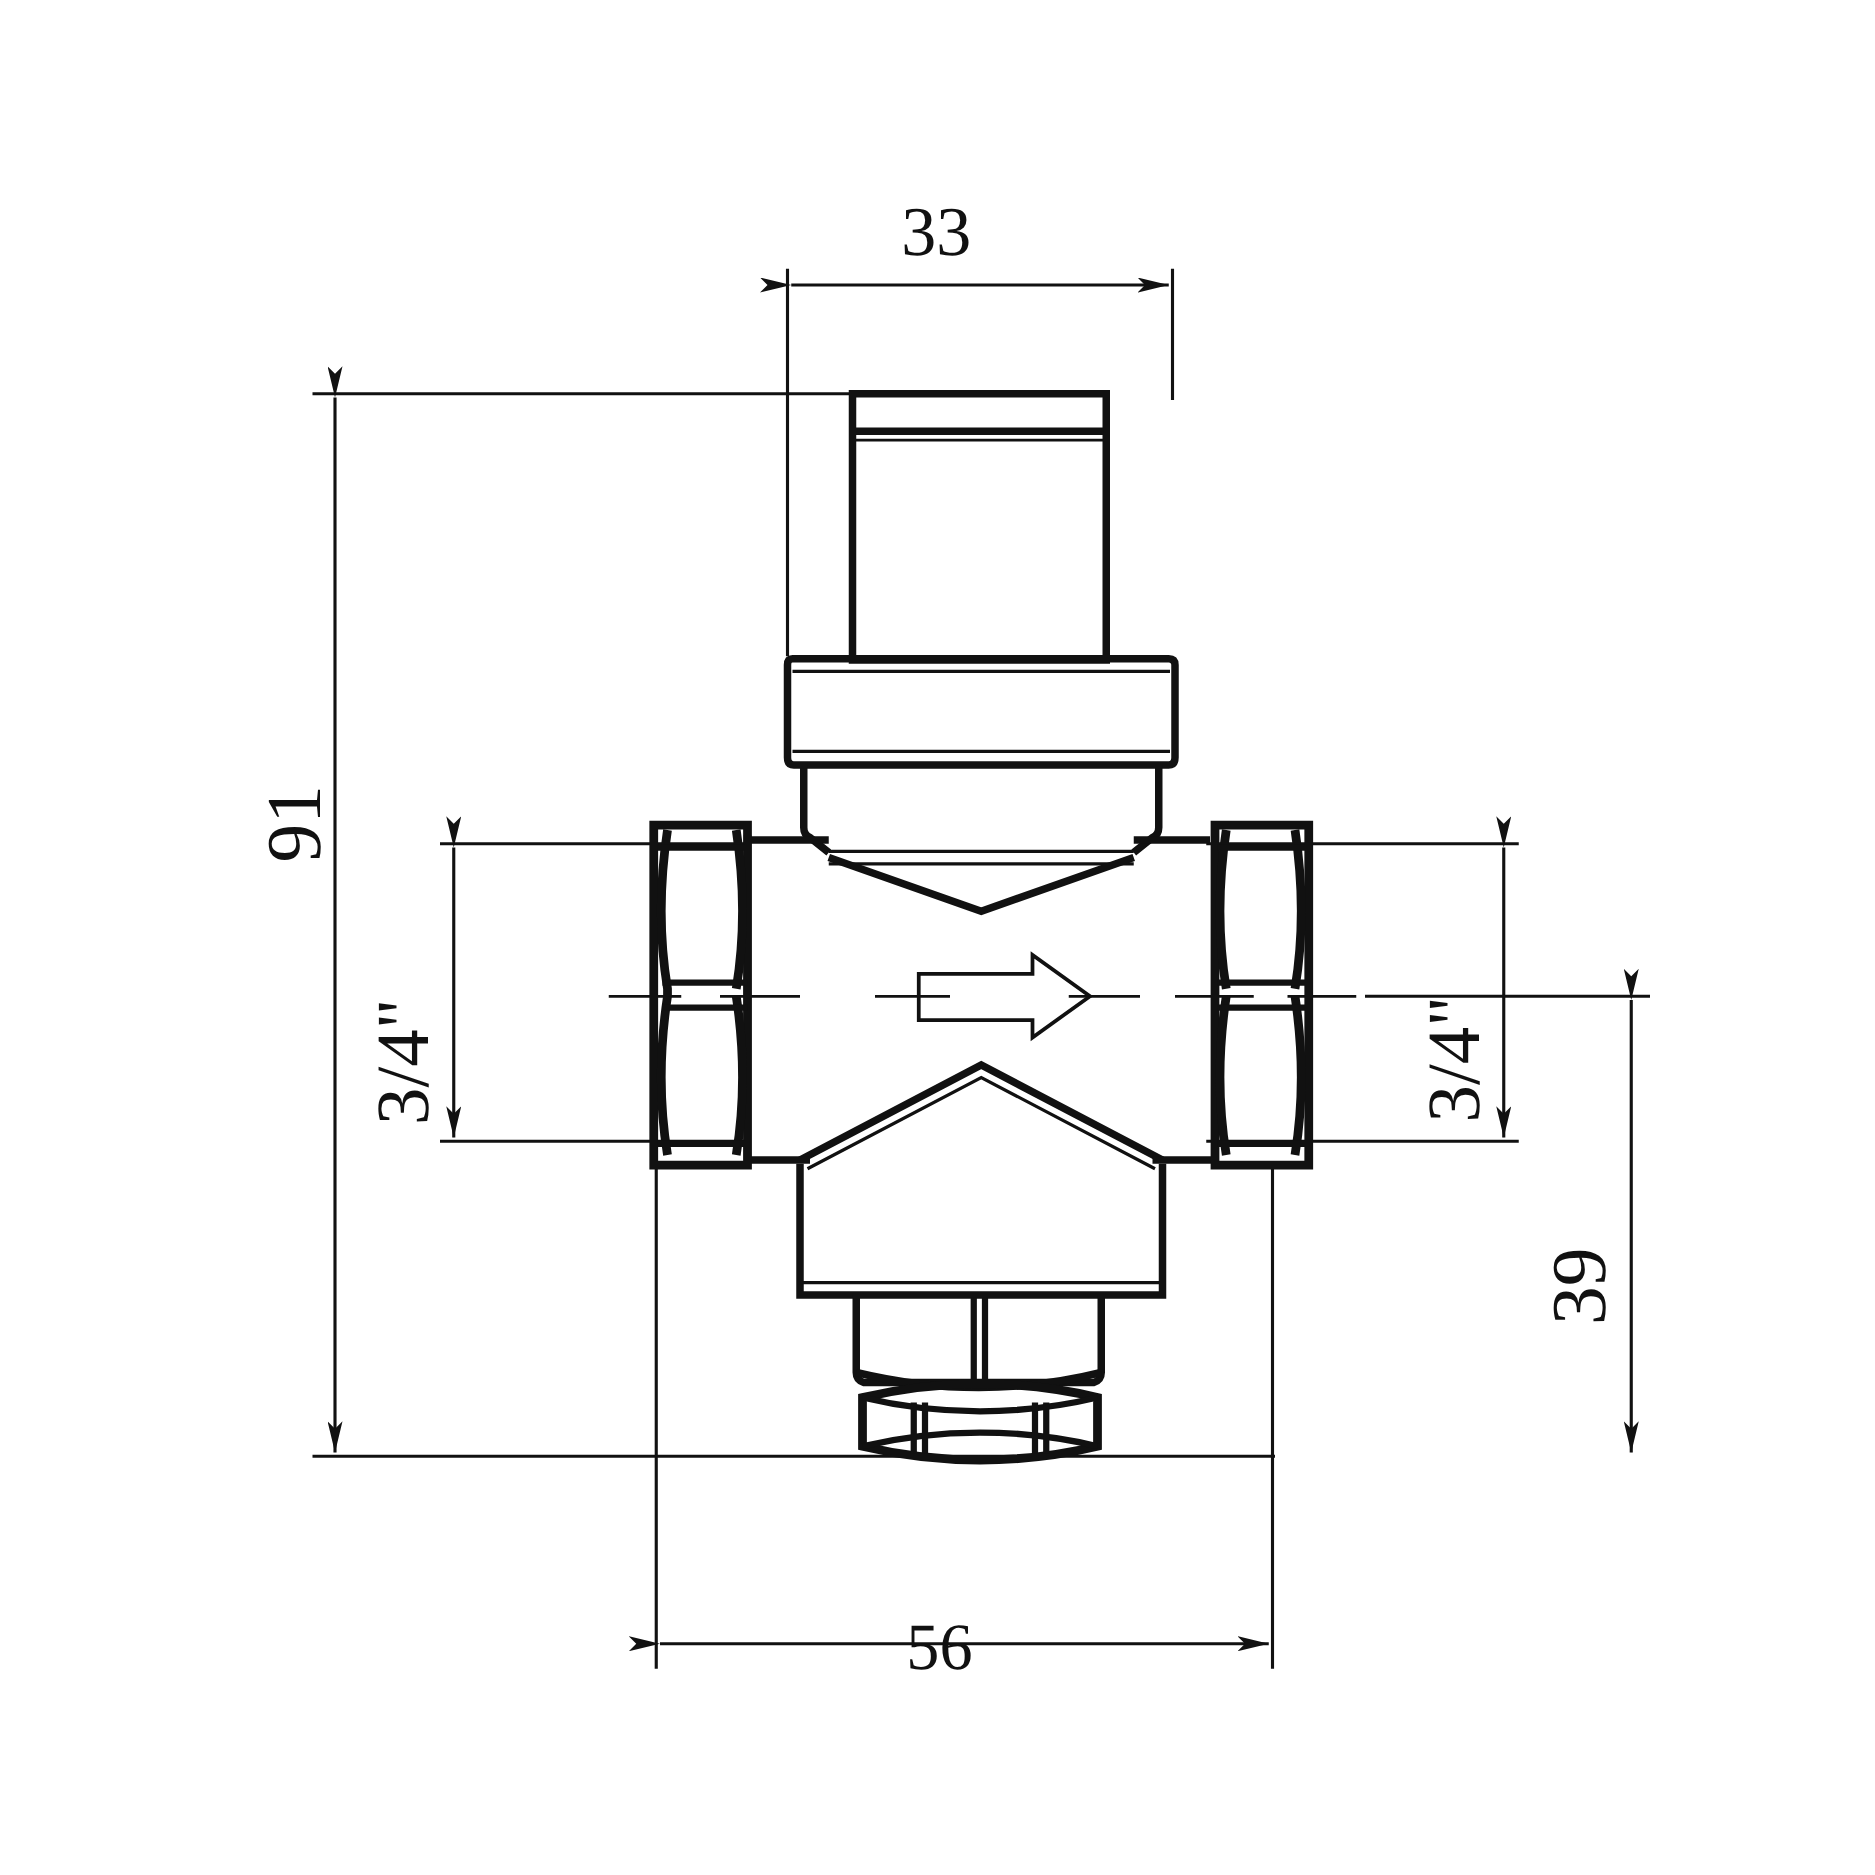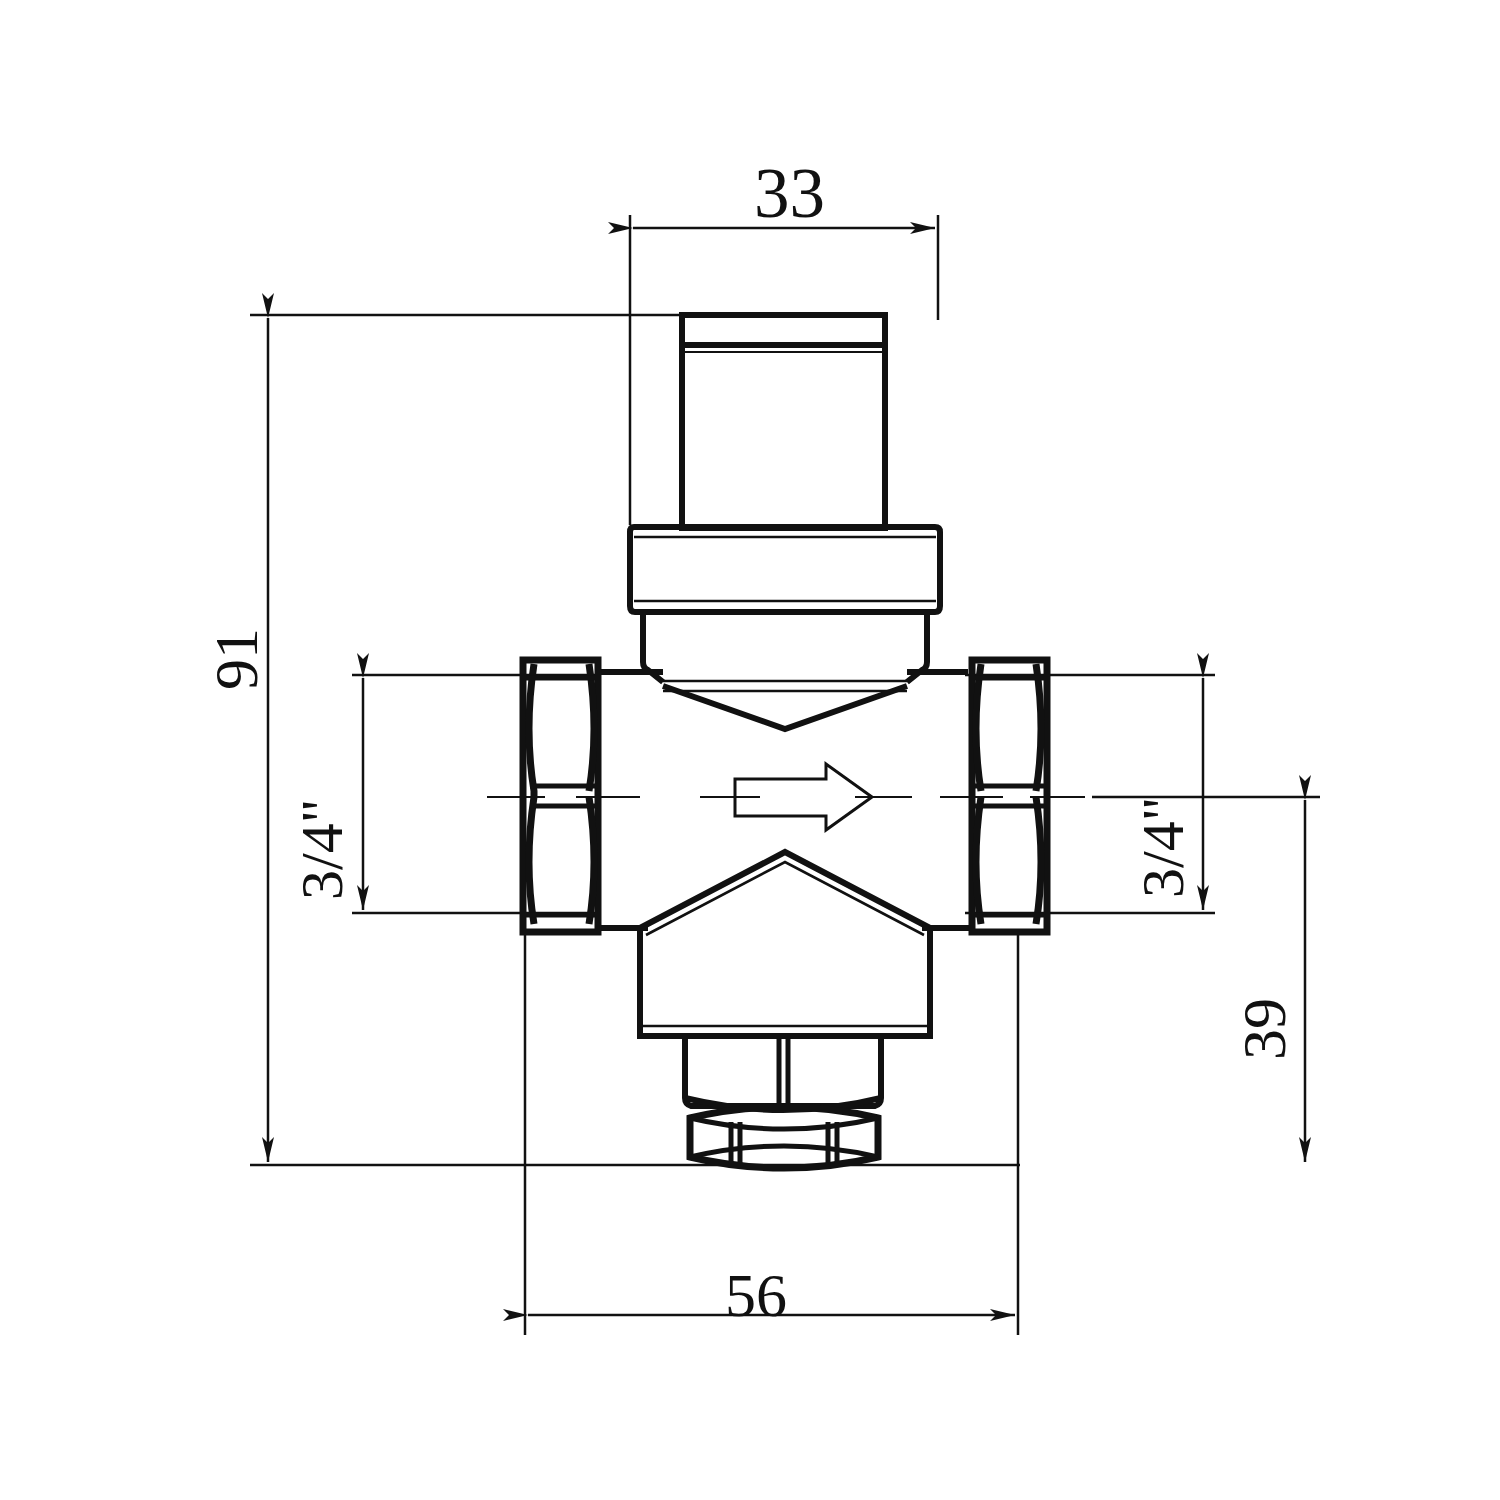--- a/index.html
+++ b/index.html
@@ -23,22 +23,22 @@
     height: 1500px;
   }
   .dim-text {
     position: absolute;
     color: #111111;
     font-family: "Liberation Serif", "DejaVu Serif", serif;
     white-space: nowrap;
     line-height: 1;
     user-select: none;
   }
-  .t-33  { left: 754px;  top: 158px;  font-size: 71px; }
-  .t-56  { left: 725px;  top: 1264px; font-size: 62px; }
+  .t-33  { left: 721px;  top: 158px;  font-size: 56px; }
+  .t-56  { left: 725px;  top: 1292px; font-size: 53px; }
   .t-91  { left: 205px;  top: 690px;  font-size: 62px;
            transform: rotate(-90deg); transform-origin: left top; }
   .t-34l { left: 292px;  top: 900px;  font-size: 60px;
            transform: rotate(-90deg); transform-origin: left top; }
   .t-34r { left: 1133px; top: 898px;  font-size: 60px;
            transform: rotate(-90deg); transform-origin: left top; }
   .t-39  { left: 1233px; top: 1060px; font-size: 62px;
            transform: rotate(-90deg); transform-origin: left top; }
 </style>
 </head>

